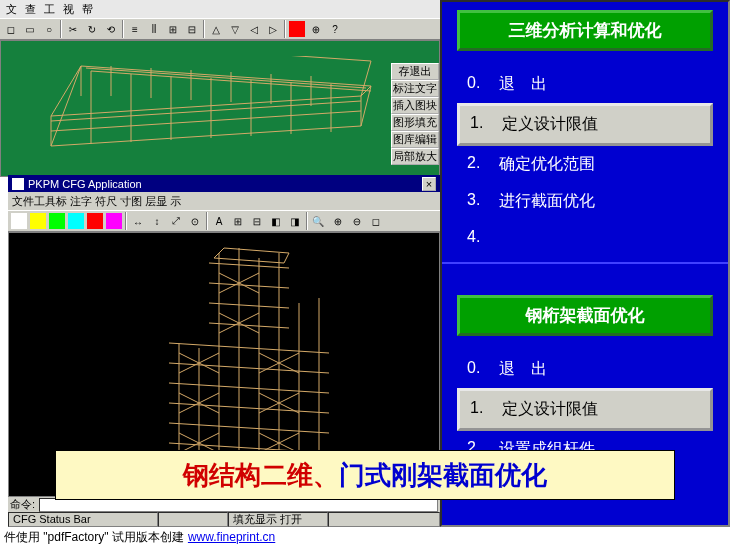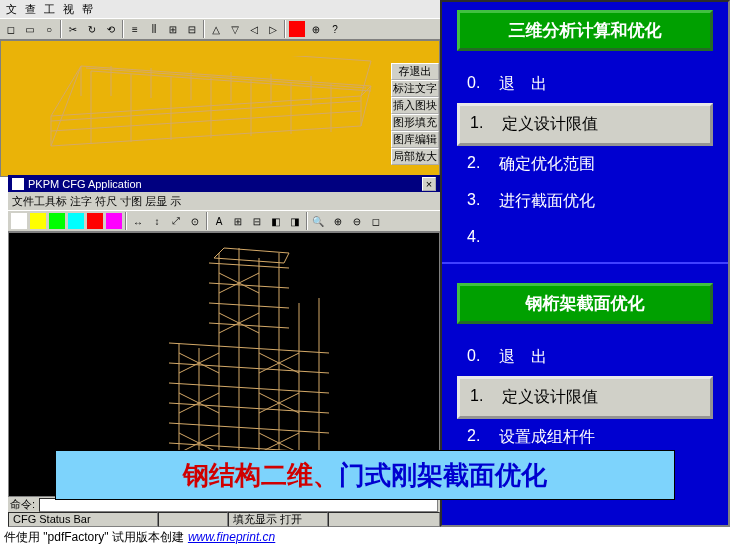--- a/index.html
+++ b/index.html
@@ -4,21 +4,21 @@
 <style>
 * { margin: 0; padding: 0; box-sizing: border-box; }
 body { width: 730px; height: 547px; font-family: "SimSun", "Microsoft YaHei", sans-serif; font-size: 12px; background: #fff; position: relative; overflow: hidden; }
 
 .top-app { position: absolute; left: 0; top: 0; width: 440px; height: 175px; background: #fff; }
 .menubar-top { height: 18px; background: #e8e8e8; display: flex; gap: 4px; padding: 0 4px; align-items: center; font-size: 11px; }
 .menubar-top span { padding: 0 2px; }
 .toolbar { height: 22px; background: #d0d0c8; border-top: 1px solid #fff; border-bottom: 1px solid #808080; display: flex; align-items: center; padding: 0 2px; gap: 1px; }
 .tbtn { width: 18px; height: 18px; background: #d0d0c8; border: 1px solid #d0d0c8; display: flex; align-items: center; justify-content: center; font-size: 10px; }
 .tsep { width: 2px; height: 18px; border-left: 1px solid #808080; border-right: 1px solid #fff; margin: 0 1px; }
-.canvas1 { position: relative; height: 137px; background: #eab308; border: 1px solid #808080; }
+.canvas1 { position: relative; height: 137px; background: #15803d; border: 1px solid #808080; }
 .wireframe1 { position: absolute; left: 30px; top: 15px; width: 350px; height: 110px; }
 
 .side-btns { position: absolute; right: 0; top: 22px; width: 48px; display: flex; flex-direction: column; }
 .side-btn { height: 17px; background: #d0d0c8; border: 1px outset #fff; font-size: 11px; text-align: center; line-height: 15px; }
 
 .titlebar2 { position: absolute; left: 8px; top: 175px; width: 432px; height: 17px; background: #000080; color: #fff; padding: 0 4px; display: flex; align-items: center; font-size: 11px; }
 .titlebar2 .close { margin-left: auto; width: 14px; height: 14px; background: #d0d0c8; color: #000; text-align: center; line-height: 12px; border: 1px outset #fff; }
 .menubar2 { position: absolute; left: 8px; top: 192px; width: 432px; height: 18px; background: #d0d0c8; display: flex; padding: 0 4px; align-items: center; font-size: 11px; }
 .toolbar2 { position: absolute; left: 8px; top: 210px; width: 432px; }
 .toolbar2a { height: 22px; }
@@ -31,26 +31,26 @@
 .status { display: flex; height: 15px; border-radius: 6px; }
 .status-cell { border: 1px inset #808080; padding: 0 4px; height: 15px; line-height: 13px; }
 
 .right-panel { position: absolute; left: 440px; top: 0; width: 290px; height: 527px; background: #0000d0; border: 2px inset #808080; }
 .panel-section { padding: 8px 15px; }
 .panel-title { background: #00a000; color: #fff; border: 3px outset #40c040; text-align: center; padding: 6px 0; font-size: 17px; font-weight: bold; margin-bottom: 15px; }
 .menu-item { color: #fff; font-size: 16px; padding: 8px 10px; display: flex; gap: 12px; }
 .menu-item.selected { background: #d0d0c8; color: #000; border: 3px outset #e8e8e8; }
 .menu-num { min-width: 20px; }
 
-.banner { position: absolute; left: 55px; top: 450px; width: 620px; height: 50px; background: #7dd3fc; border: 1px solid #000; display: flex; align-items: center; justify-content: center; font-size: 26px; font-weight: bold; z-index: 10; }
+.banner { position: absolute; left: 55px; top: 450px; width: 620px; height: 50px; background: #fef9c3; border: 1px solid #000; display: flex; align-items: center; justify-content: center; font-size: 26px; font-weight: bold; z-index: 10; }
 .banner .red { color: #d00000; }
 .banner .blue { color: #0000d0; }
 
 .footer { position: absolute; left: 0; top: 527px; width: 730px; height: 20px; background: #fff; font-size: 12px; display: flex; align-items: center; padding: 0 4px; }
-.footer a { color: #0000ee; text-decoration: underline; margin-left: 4px; font-style: italic; }
+.footer a { color: #0000ee; text-decoration: underline; margin-left: 4px; }
 </style>
 </head>
 <body>
 
 <div class="top-app">
   <div class="menubar-top">
     <span>文</span>
     <span>查</span>
     <span>工</span>
     <span>视</span>
@@ -211,21 +211,21 @@
         </div>
         <div class="menu-item">
           <span class="menu-num">3.</span>
           <span>进行截面优化</span>
         </div>
         <div class="menu-item">
           <span class="menu-num">4.</span>
         </div>
       </div>
   </div>
-  <div class="panel-section" style="border-top:2px solid #4040ff;padding-top:19px">
+  <div class="panel-section" style="border-top:2px solid #4040ff;padding-top:31px">
     <div class="panel-title">钢桁架截面优化</div>
     <div id="menu2">
         <div class="menu-item">
           <span class="menu-num">0.</span>
           <span>退　出</span>
         </div>
         <div class="menu-item selected">
           <span class="menu-num">1.</span>
           <span>定义设计限值</span>
         </div>

